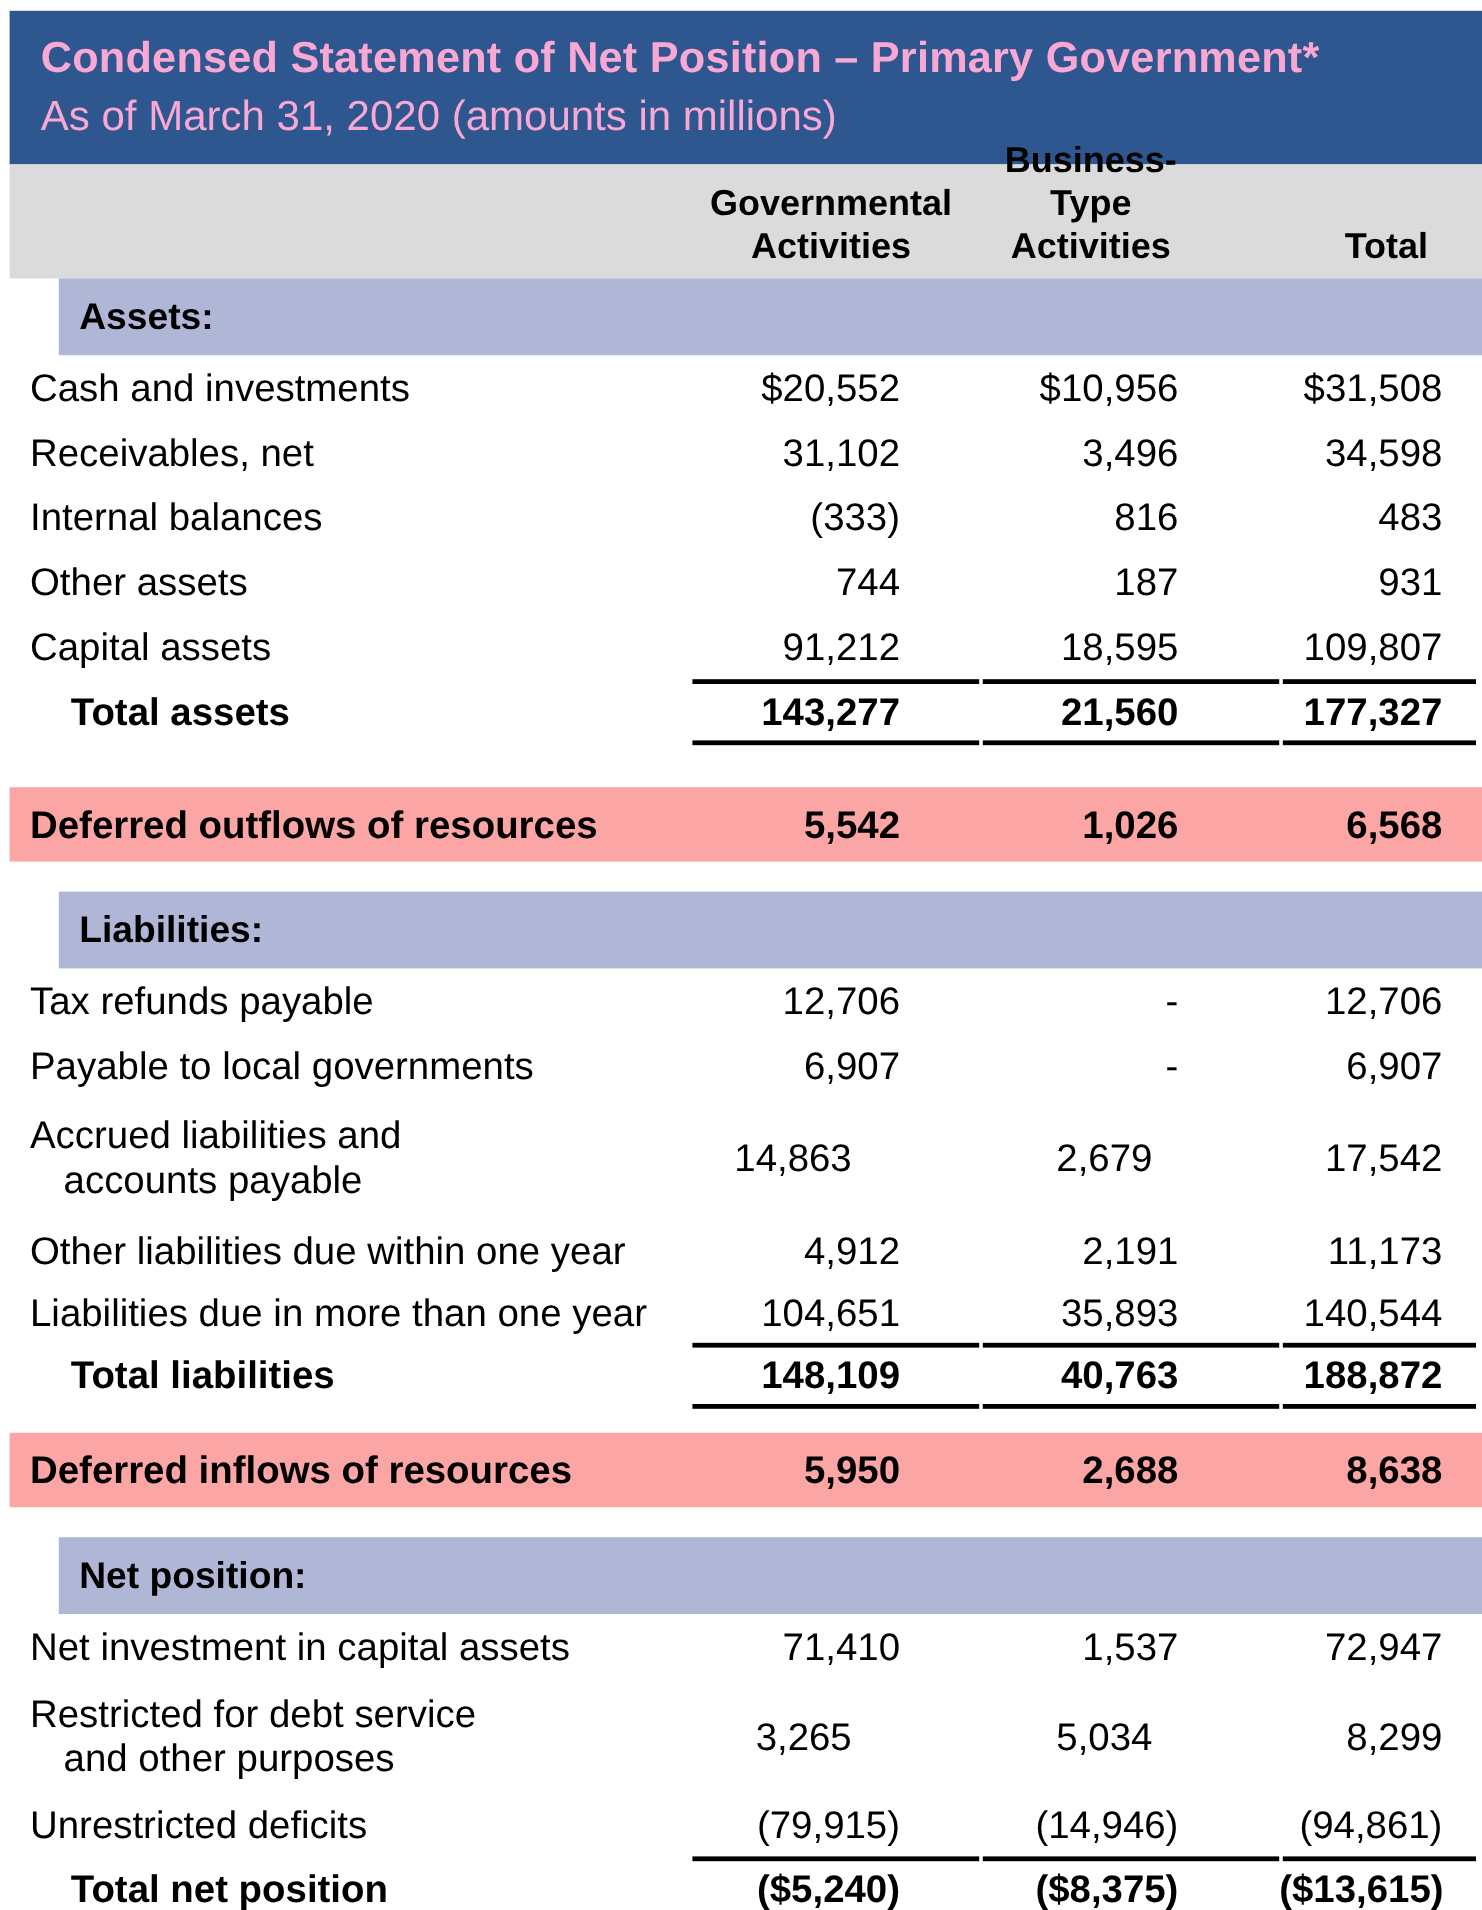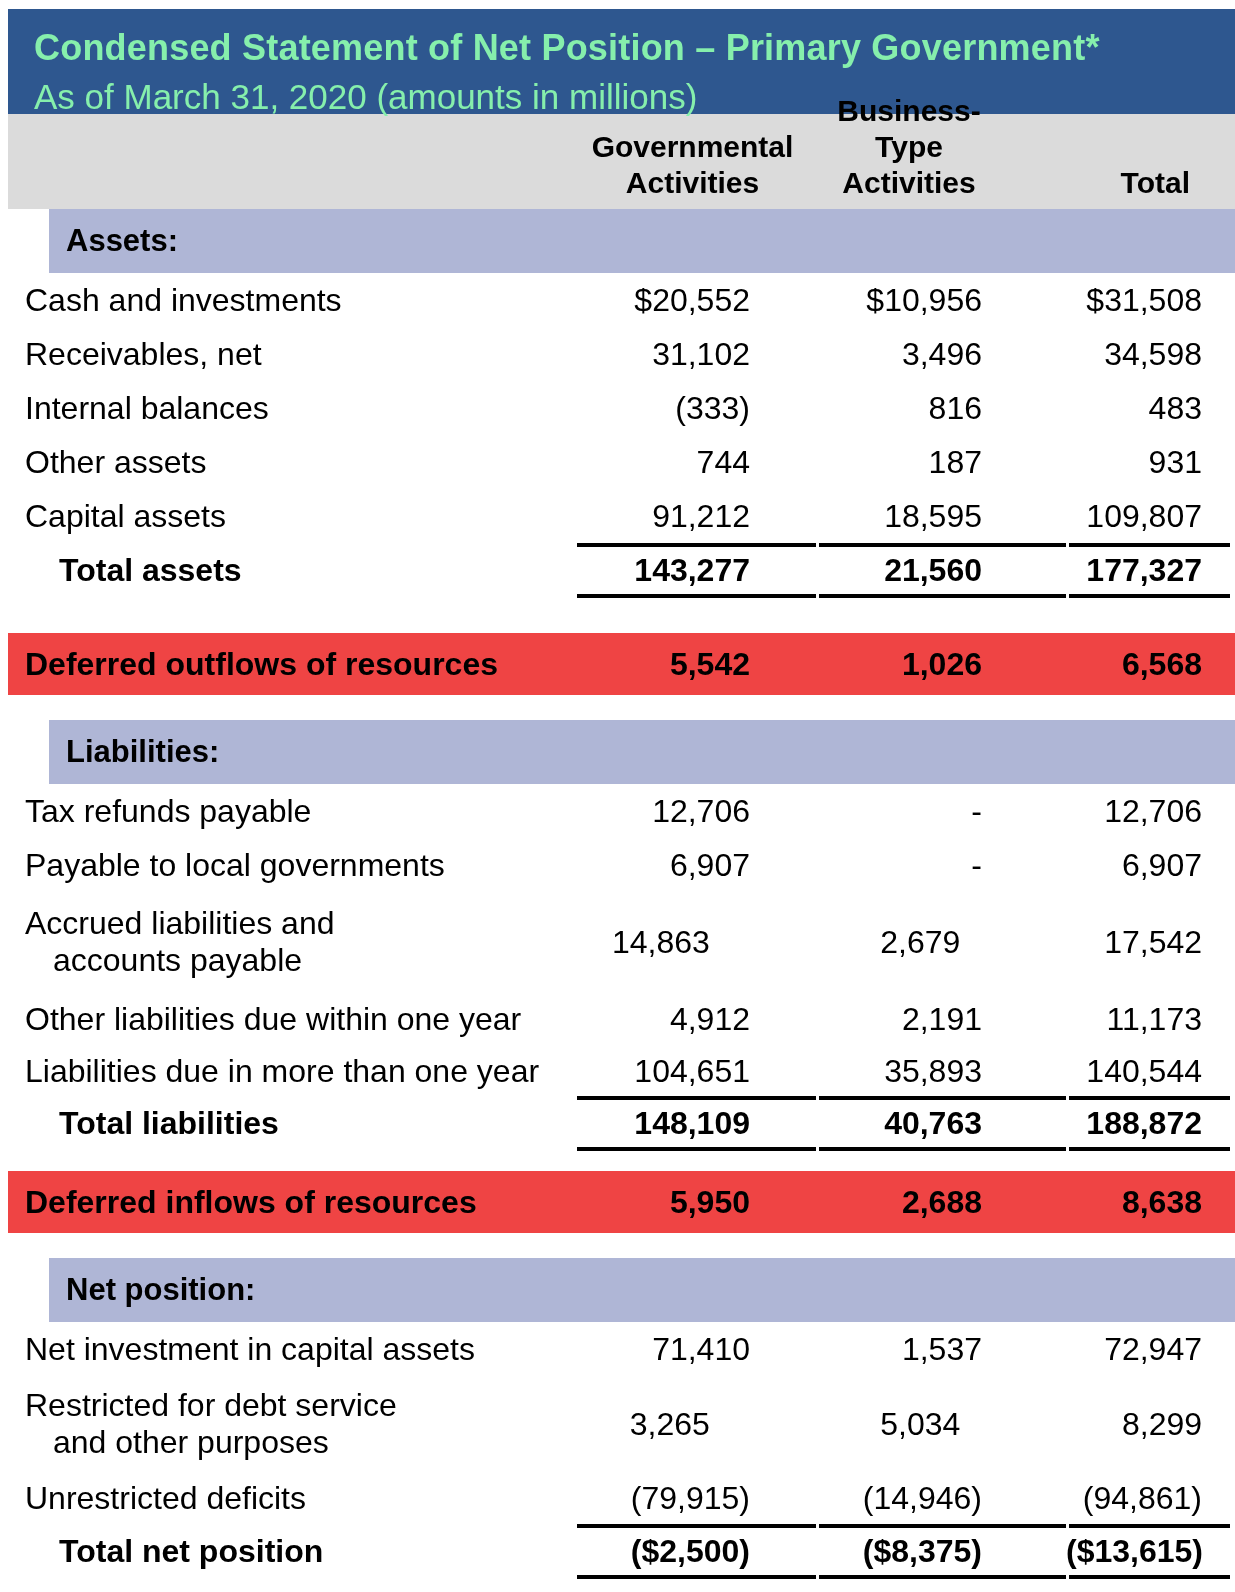--- a/index.html
+++ b/index.html
@@ -7,22 +7,22 @@
   body {
     width:1235px; height:1592px;
     font-family:"Liberation Sans","DejaVu Sans",sans-serif;
     color:#000;
     position:relative;
   }
   .page { position:absolute; left:8px; top:9px; width:1227px; }
 
   
   .banner {
-    background:#2E578F; color:#86efac;
-    height:105px; padding:14px 20px 0 26px;
+    background:#2E578F; color:#f9a8d4;
+    height:128px; padding:14px 20px 0 26px;
   }
   .banner .title { font-size:36px; font-weight:bold; line-height:50px; letter-spacing:0.2px; }
   .banner .subtitle { font-size:35px; font-weight:normal; line-height:48px; }
 
   
   .row { display:flex; align-items:center; font-size:32px; }
   .c0 { width:561px; padding-left:17px; }
   .c1 { width:247px; text-align:right; padding-right:66px; }
   .c2 { width:250px; text-align:right; padding-right:84px; }
   .c3 { width:169px; text-align:right; padding-right:33px; }
@@ -39,21 +39,21 @@
   .h3 { width:169px; text-align:right; padding-right:45px;margin-top:16px; }
 
   
   .band {
     background:#AFB6D6; height:64px;
     display:flex; align-items:center;
     font-weight:bold; font-size:31px;margin-left:41px;
   }
   
   .grayband {
-    background:#ef4444; height:62px;
+    background:#fca5a5; height:62px;
     font-weight:bold;
   }
 
   .datarow { height:54px; }
   .datarow.tall { height:100px;gap:36px; }
   .label2line { line-height:37px; }
   .label2line .indent { padding-left:28px; display:block; }
 
   .totalrow { height:47px; font-weight:bold; }
   .totalrow .c0 { padding-left:51px; }
@@ -251,21 +251,21 @@
   </div>
 
   <div class="rulerow">
     <div class="sp"></div>
       <div class="seg s1"></div>
       <div class="seg s2"></div>
       <div class="seg s3"></div>
   </div>
   <div class="row totalrow">
     <div class="c0">Total net position</div>
-    <div class="c1">($2,500)</div>
+    <div class="c1">($5,240)</div>
     <div class="c2">($8,375)</div>
     <div class="c3">($13,615)</div>
   </div>
   <div class="rulerow">
     <div class="sp"></div>
       <div class="seg s1"></div>
       <div class="seg s2"></div>
       <div class="seg s3"></div>
   </div>
 

